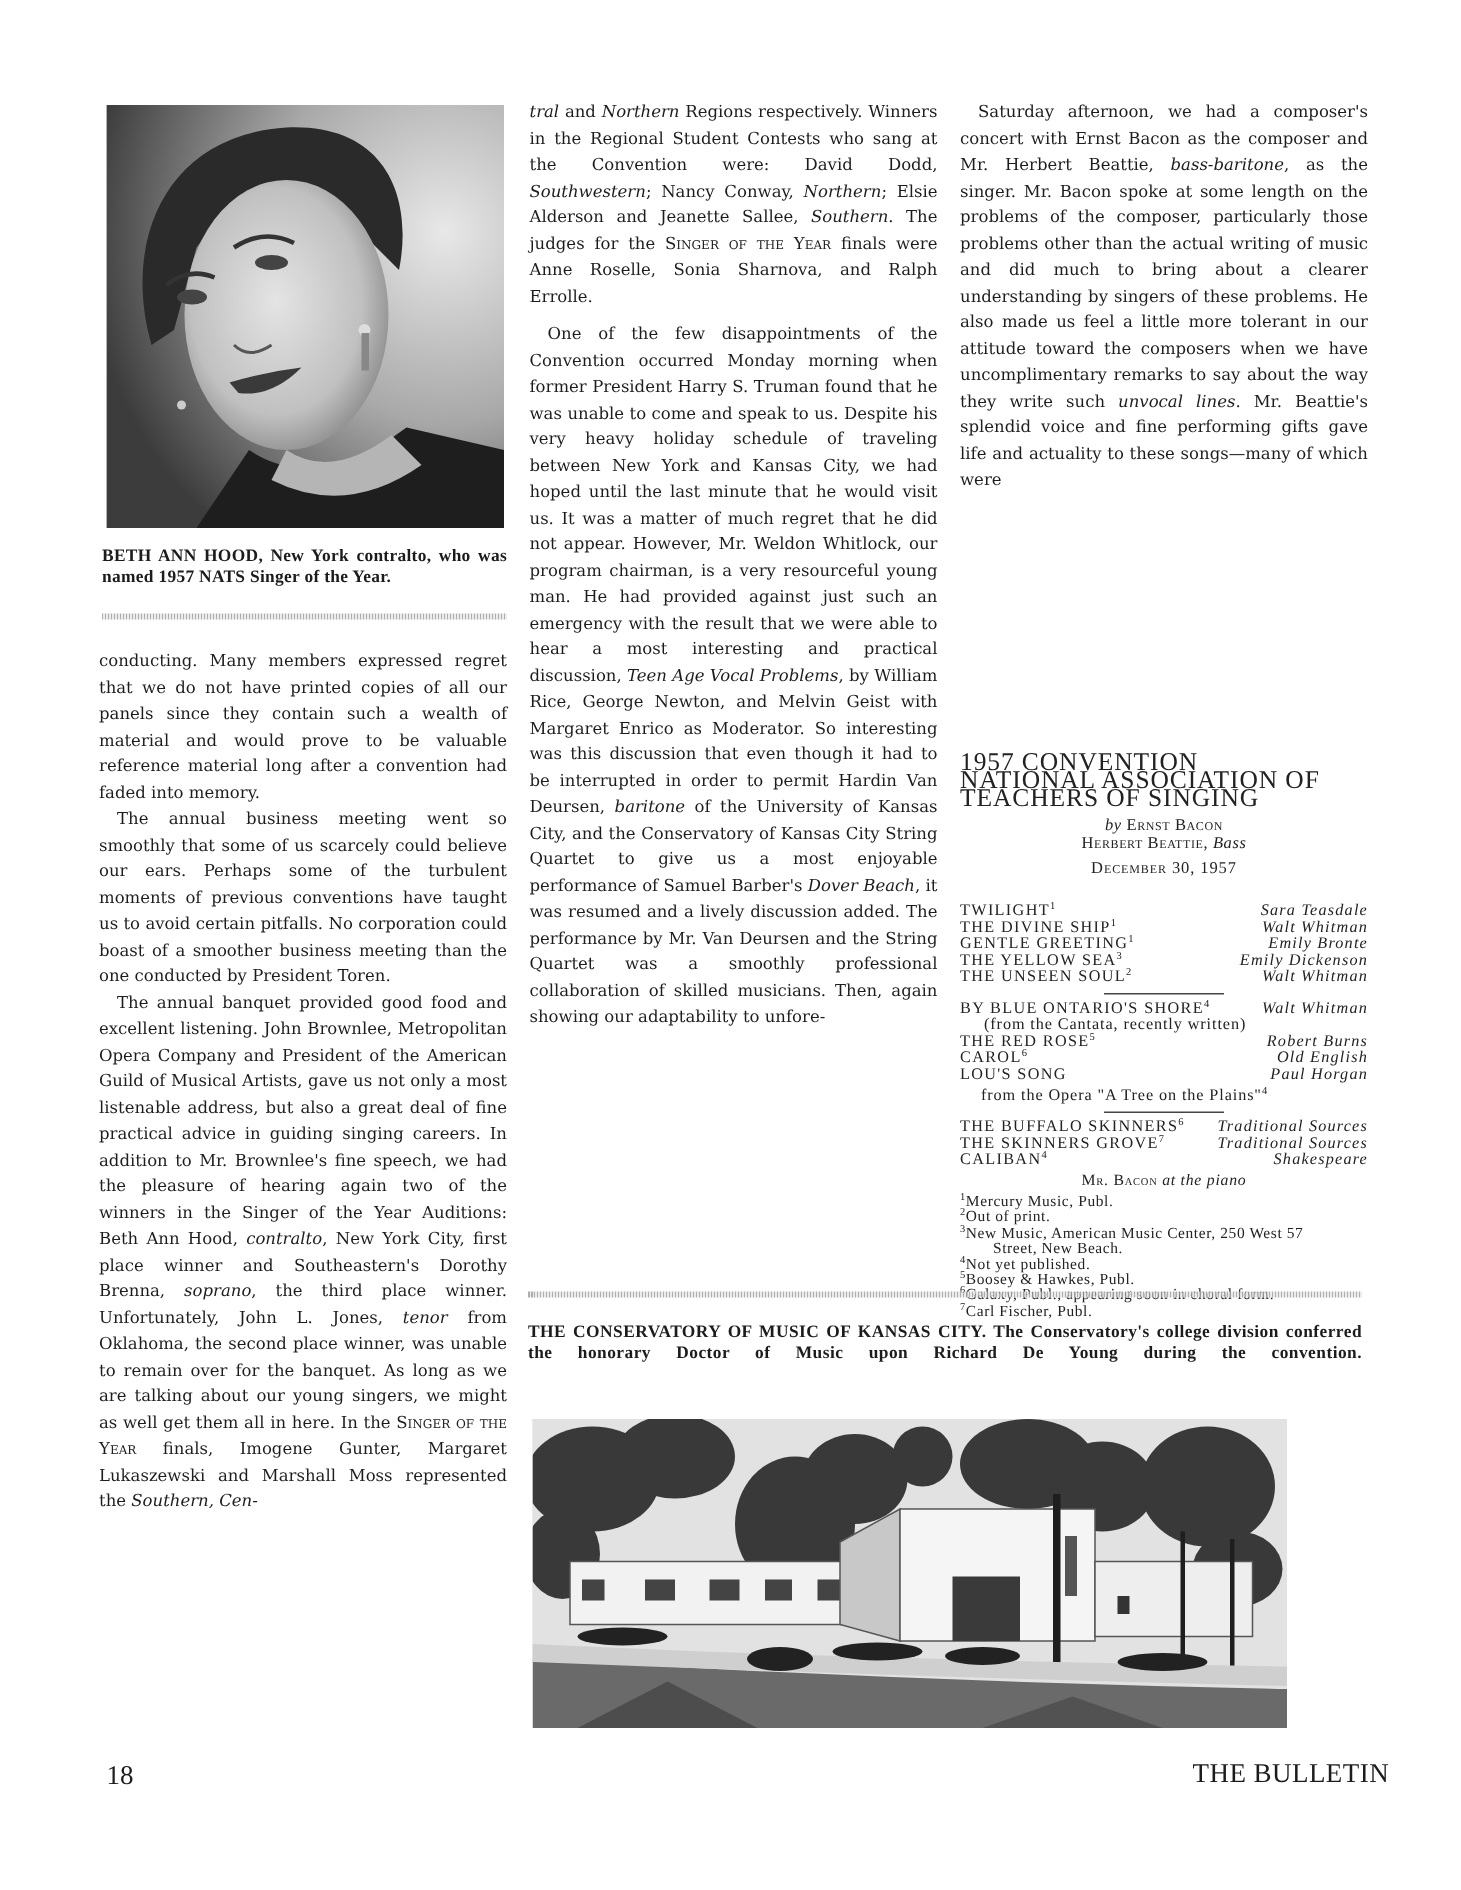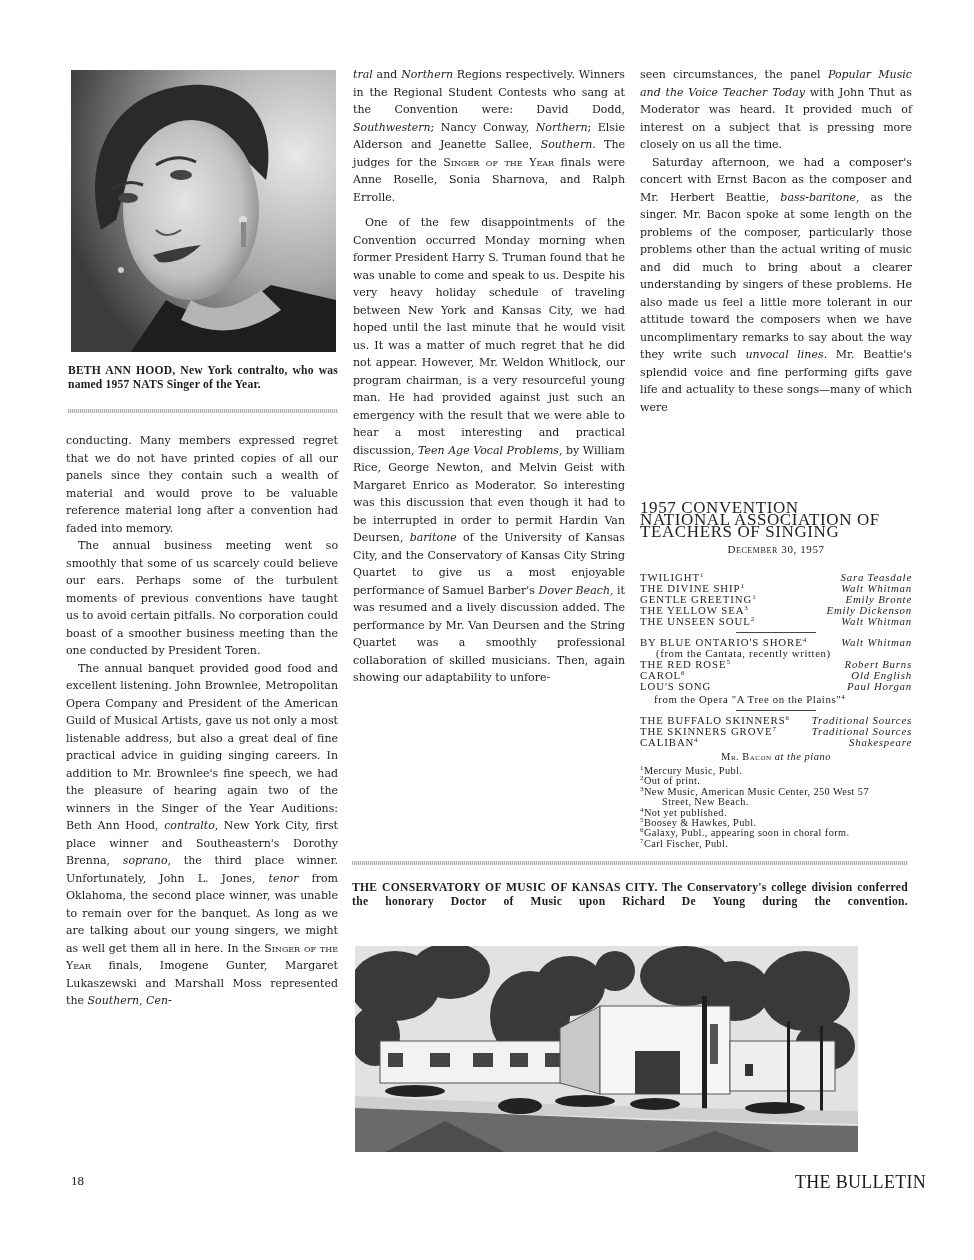--- a/index.html
+++ b/index.html
@@ -37,21 +37,21 @@
   .dash { width: 80px; margin: 5px auto 4px auto; border-top: 1px solid #444; }
   .song-note { padding-left: 16px; letter-spacing: 0.6px; }
   .song-note.center { padding-left: 14px; }
   .piano { text-align: center; font-size: 10.5px; margin-top: 3px; letter-spacing: 0.5px; }
   .footnotes { font-size: 10.3px; line-height: 10.4px; margin-top: 4px; letter-spacing: 0.4px; }
   .footnote.cont { padding-left: 22px; }
 
   .caption2 { position: absolute; left: 352px; top: 881px; width: 556px; font-family: "Liberation Serif", serif; font-weight: bold; font-size: 11.6px; line-height: 14px; text-align: justify; text-align-last: justify; letter-spacing: 0.3px; }
   .building { position: absolute; left: 355px; top: 946px; width: 503px; height: 206px; overflow: hidden; background: #d8d8d8; }
 
-  .footer-page { position: absolute; left: 71px; top: 1173px; font-family: "Liberation Serif", serif; font-size: 13px; }
+  .footer-page { position: absolute; left: 71px; top: 1173px; font-family: "Liberation Serif", serif; font-size: 18px; }
   .footer-pub { position: absolute; left: 795px; top: 1172px; font-family: "Liberation Serif", serif; font-size: 18px; letter-spacing: 0.3px; }
 </style>
 </head>
 <body>
 
 <div class="photo">
   <svg width="265" height="282" viewBox="0 0 265 282">
     <defs>
       <radialGradient id="bgG" cx="0.85" cy="0.3" r="0.9">
         <stop offset="0" stop-color="#e8e8e8"></stop>
@@ -92,29 +92,32 @@
   <p>The annual business meeting went so smoothly that some of us scarcely could believe our ears. Perhaps some of the turbulent moments of previous conventions have taught us to avoid certain pitfalls. No corporation could boast of a smoother business meeting than the one conducted by President Toren.</p>
   <p><span>The annual banquet provided good food and excellent listening. John Brownlee, Metropolitan Opera Company and President of the American Guild of Musical Artists, gave us not only a most listenable address, but also a great deal of fine practical advice in guiding singing careers. In addition to Mr. Brownlee's fine speech, we had the pleasure of hearing again two of the winners in the Singer of the Year Auditions: Beth Ann Hood, </span><i>contralto</i><span>, New York City, first place winner and Southeastern's Dorothy Brenna, </span><i>soprano</i><span>, the third place winner. Unfortunately, John L. Jones, </span><i>tenor</i><span> from Oklahoma, the second place winner, was unable to remain over for the banquet. As long as we are talking about our young singers, we might as well get them all in here. In the </span><span class="sc">Singer of the Year</span><span> finals, Imogene Gunter, Margaret Lukaszewski and Marshall Moss represented the </span><i>Southern, Cen-</i></p>
 </div>
 
 <div class="col" id="col2">
   <p class="noindent"><i>tral</i><span> and </span><i>Northern</i><span> Regions respectively. Winners in the Regional Student Contests who sang at the Convention were: David Dodd, </span><i>Southwestern</i><span>; Nancy Conway, </span><i>Northern</i><span>; Elsie Alderson and Jeanette Sallee, </span><i>Southern</i><span>. The judges for the </span><span class="sc">Singer of the Year</span><span> finals were Anne Roselle, Sonia Sharnova, and Ralph Errolle.</span></p>
   <p class="gap"><span>One of the few disappointments of the Convention occurred Monday morning when former President Harry S. Truman found that he was unable to come and speak to us. Despite his very heavy holiday schedule of traveling between New York and Kansas City, we had hoped until the last minute that he would visit us. It was a matter of much regret that he did not appear. However, Mr. Weldon Whitlock, our program chairman, is a very resourceful young man. He had provided against just such an emergency with the result that we were able to hear a most interesting and practical discussion, </span><i>Teen Age Vocal Problems</i><span>, by William Rice, George Newton, and Melvin Geist with Margaret Enrico as Moderator. So interesting was this discussion that even though it had to be interrupted in order to permit Hardin Van Deursen, </span><i>baritone</i><span> of the University of Kansas City, and the Conservatory of Kansas City String Quartet to give us a most enjoyable performance of Samuel Barber's </span><i>Dover Beach</i><span>, it was resumed and a lively discussion added. The performance by Mr. Van Deursen and the String Quartet was a smoothly professional collaboration of skilled musicians. Then, again showing our adaptability to unfore-</span></p>
 </div>
 
 <div class="col" id="col3">
-  <p class="noindent"><span>seen circumstances, the panel </span><i>Popular Music and the Voice Teacher Today</i><span> with John Thut as Moderator was heard. It provided much of interest on a subject that is pressing more closely on us all the time.</span></p>
   <p><span>Saturday afternoon, we had a composer's concert with Ernst Bacon as the composer and Mr. Herbert Beattie, </span><i>bass-baritone</i><span>, as the singer. Mr. Bacon spoke at some length on the problems of the composer, particularly those problems other than the actual writing of music and did much to bring about a clearer understanding by singers of these problems. He also made us feel a little more tolerant in our attitude toward the composers when we have uncomplimentary remarks to say about the way they write such </span><i>unvocal lines</i><span>. Mr. Beattie's splendid voice and fine performing gifts gave life and actuality to these songs—many of which were</span></p>
 </div>
 
 <div class="program">
   <div class="prog-head">
     <div>1957 CONVENTION</div>
     <div>NATIONAL ASSOCIATION OF</div>
     <div>TEACHERS OF SINGING</div>
+  </div>
+  <div class="prog-by">
+    <div><i>by</i> <span class="sc">Ernst Bacon</span></div>
+    <div><span class="sc">Herbert Beattie,</span> <i>Bass</i></div>
   </div>
   <div class="prog-date sc">December 30, 1957</div>
 
   <div class="songs">
     <div id="group1">
         <div class="song">
           <span><span>TWILIGHT</span><sup>1</sup></span>
           <span class="poet">Sara Teasdale</span>
         </div>
         <div class="song">

